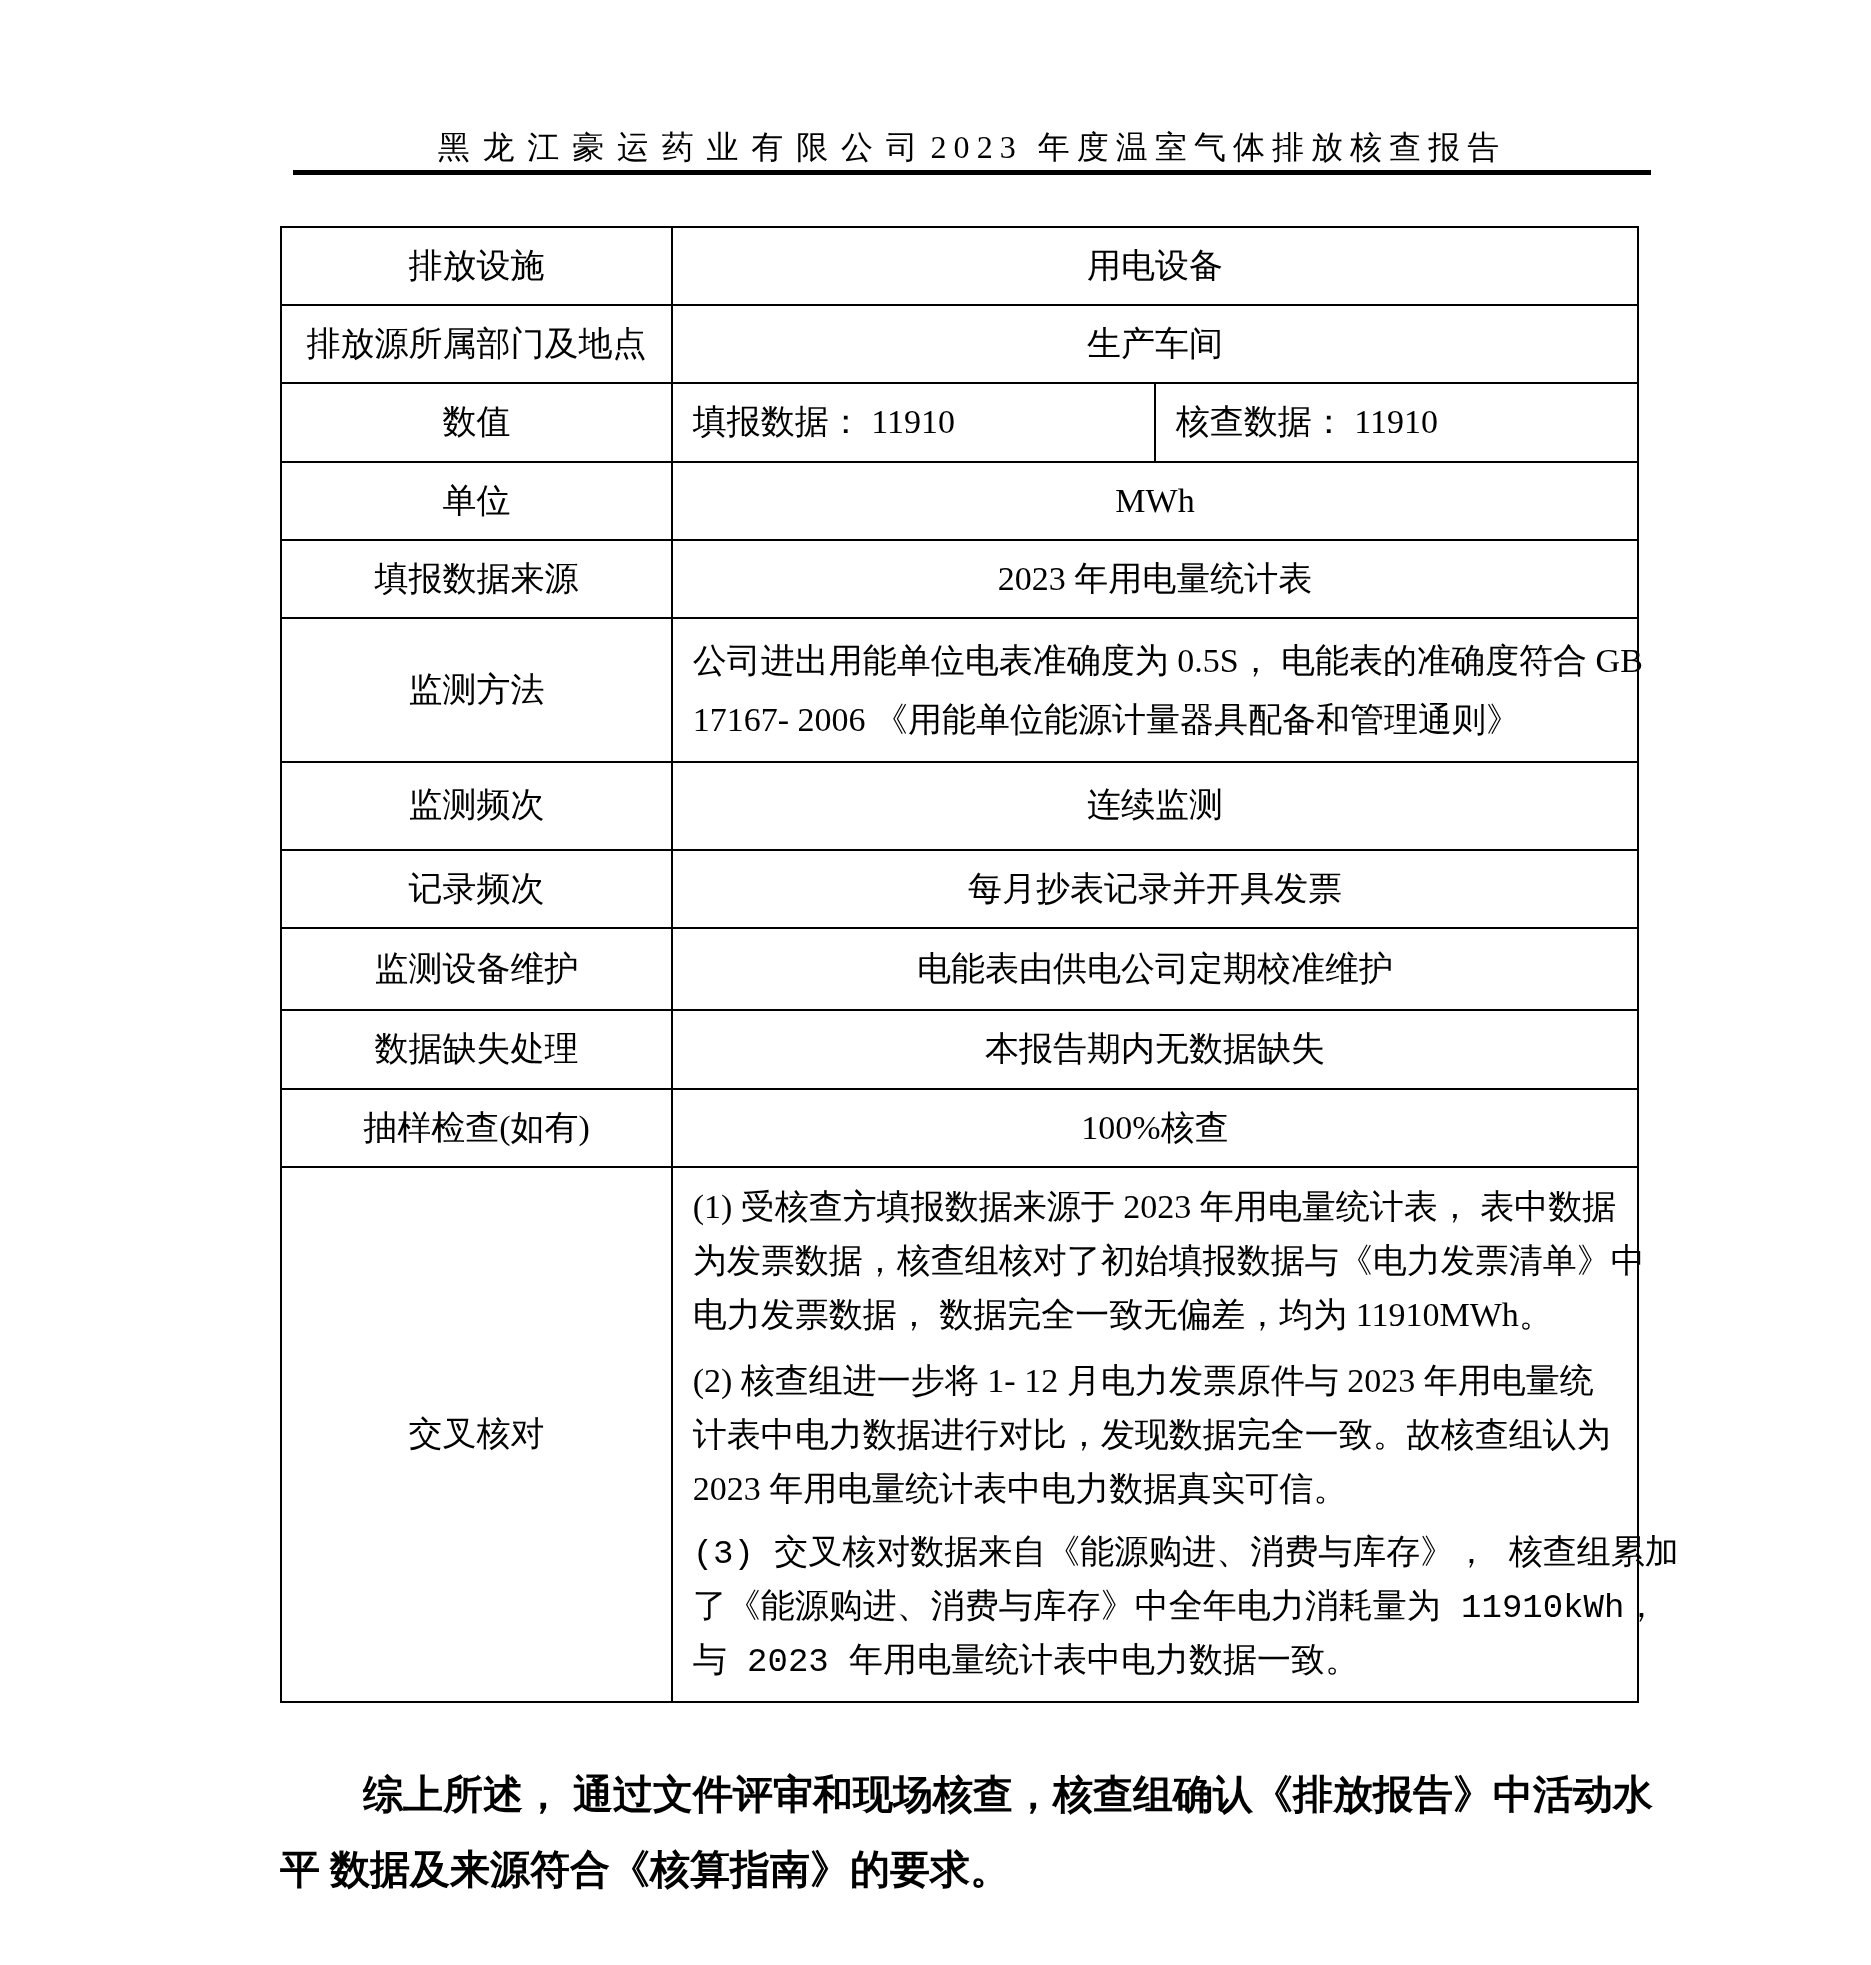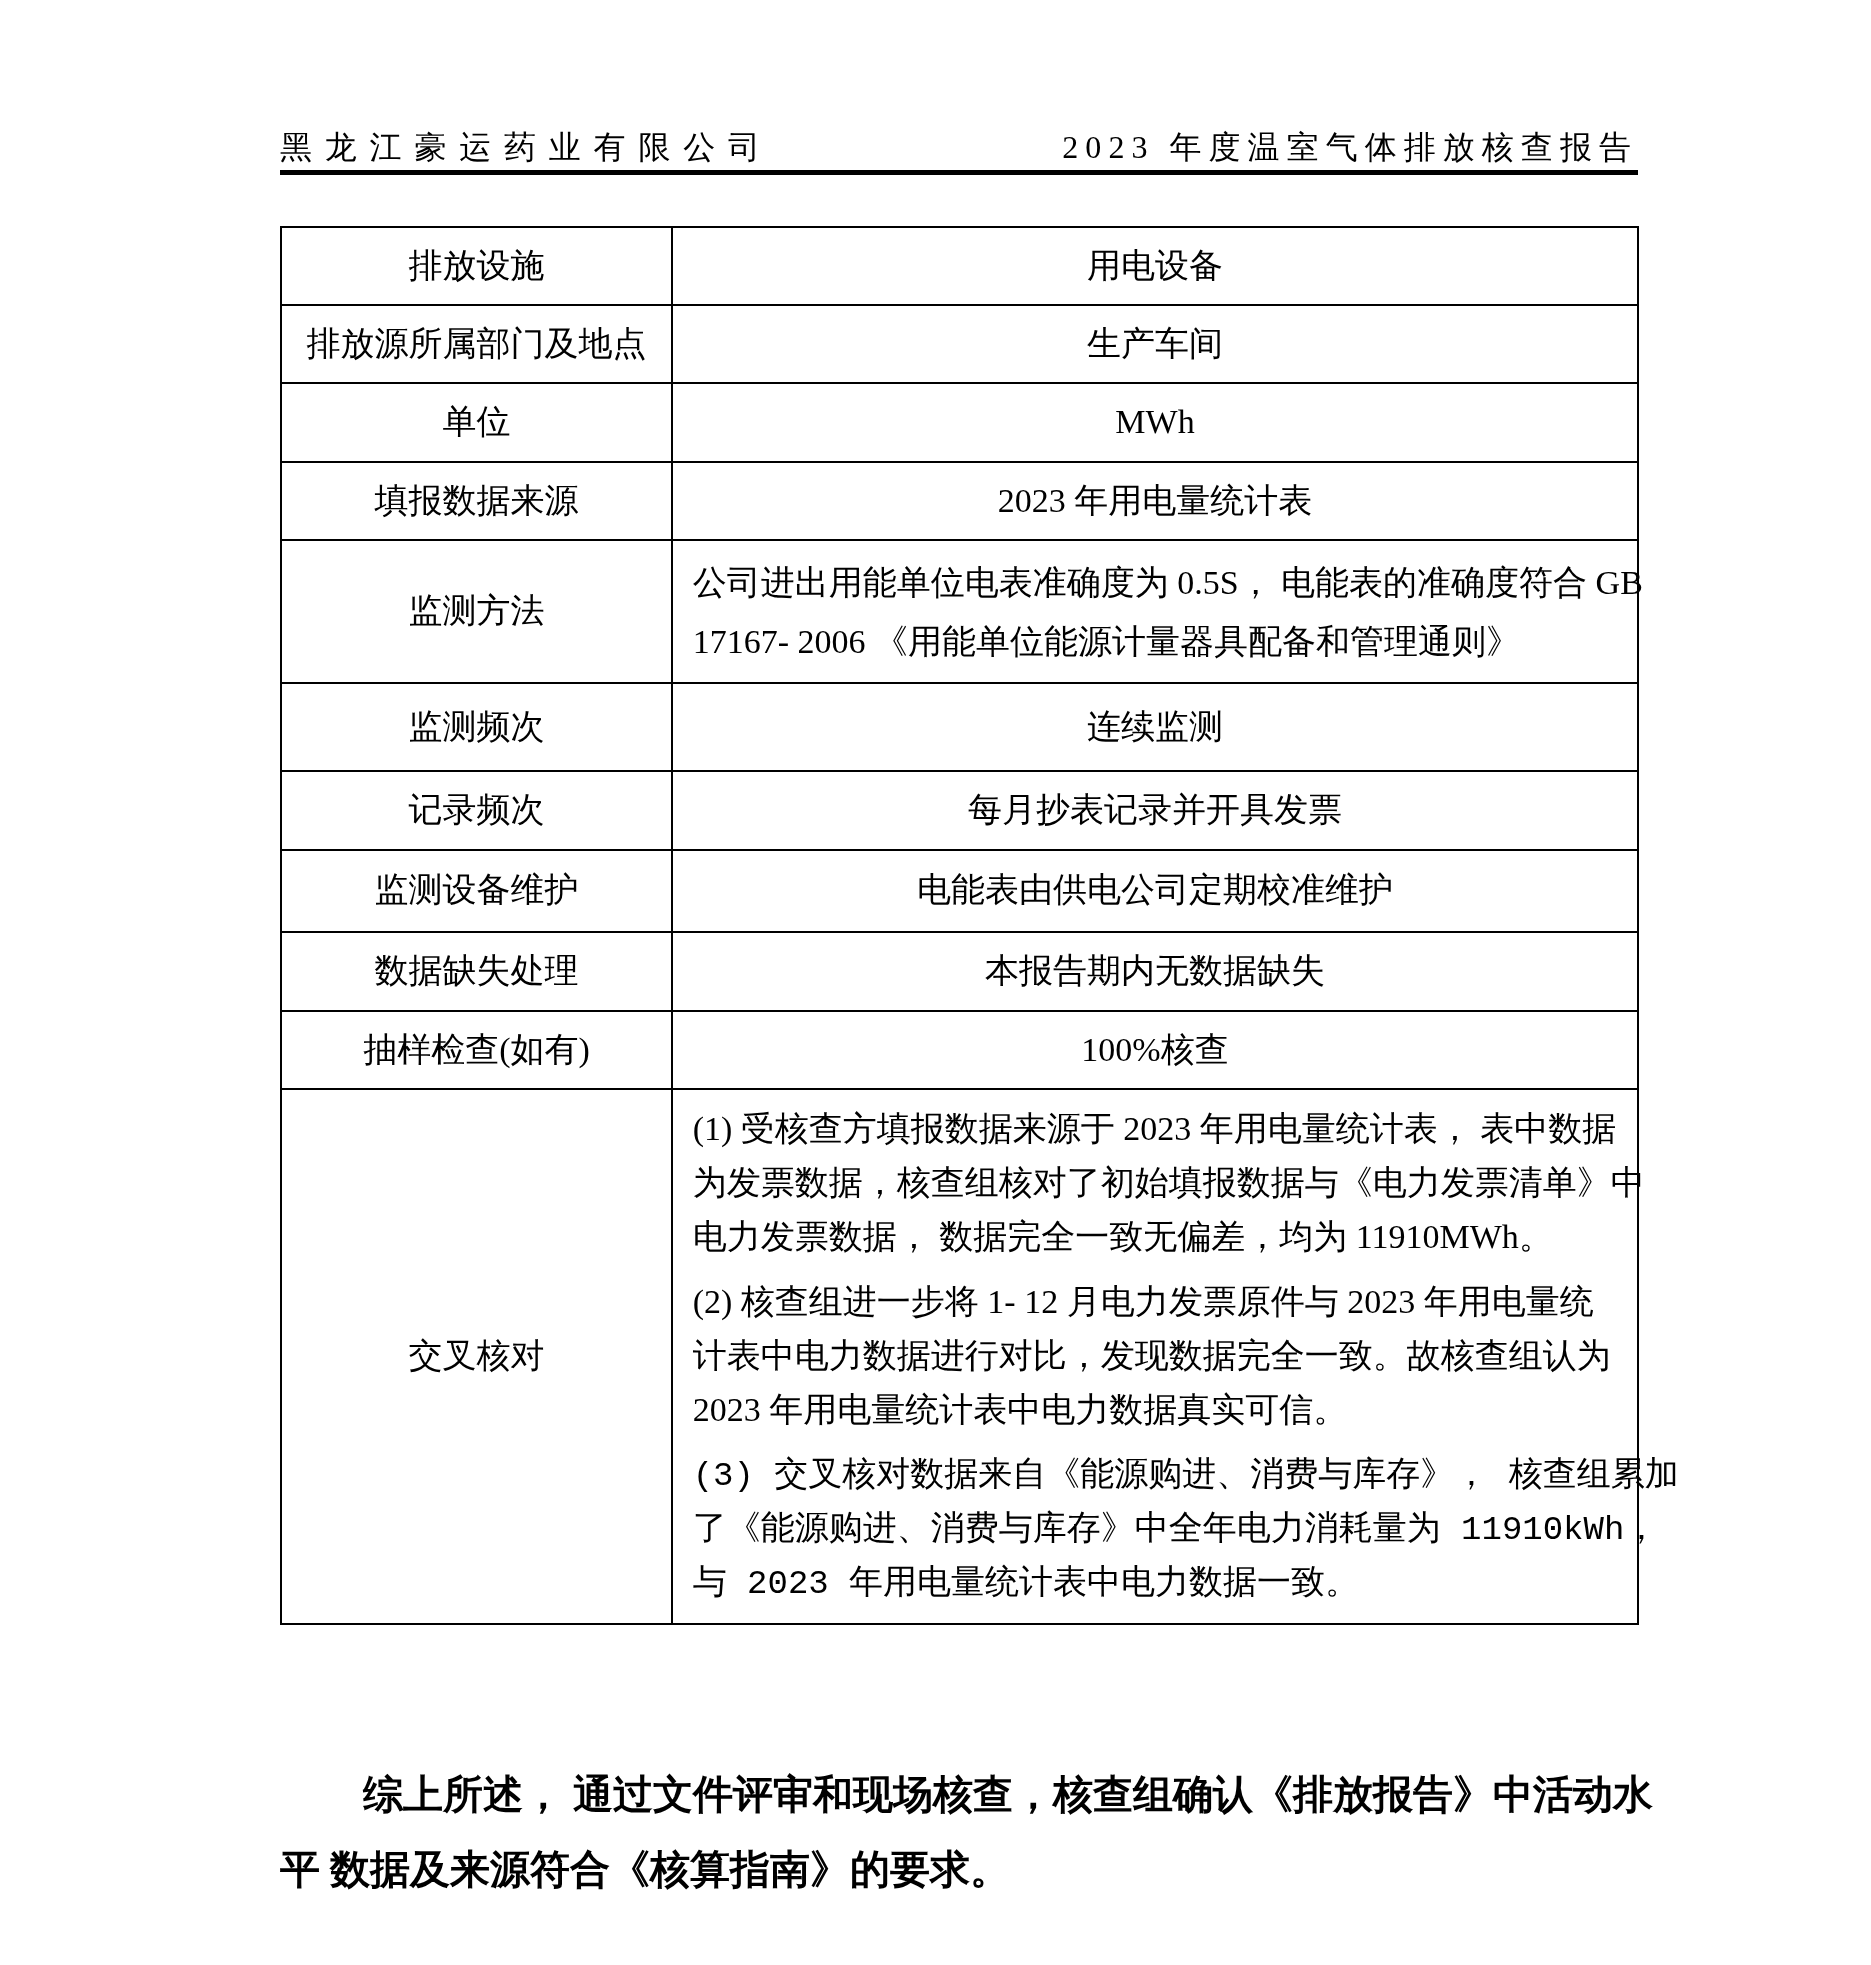--- a/index.html
+++ b/index.html
@@ -1,22 +1,22 @@
 <!DOCTYPE html>
 <html style="font-size:6.3px"><head>
 <meta charset="utf-8">
 <style>
   html,body{margin:0;padding:0;background:#ffffff;}
   body{width:1872px;height:2647px;position:relative;overflow:hidden;
        font-family:"Liberation Serif","DejaVu Serif",serif;color:#000;}
   .page{position:absolute;left:0;top:0;width:1872px;height:2647px;background:#fff;}
 
   
-  .doc-header{position:absolute;left:280px;top:130px;width:1358px;
-              display:flex;justify-content:space-between;align-items:baseline;
+  .doc-header{position:absolute;left:293px;top:130px;width:1358px;
+              display:flex;justify-content:center;align-items:baseline;
               border-bottom:5.1px solid #000;padding-bottom:4.7px;
               font-size:32px;line-height:35px;}
   .hdr-left{letter-spacing:0.40em;white-space:pre;}
   .hdr-right{letter-spacing:0.22em;white-space:pre;}
 
   
   table{border-collapse:collapse;table-layout:fixed;position:absolute;left:280px;background:#fff;}
   .t1{top:226px;width:1358px;}
   td{border:2px solid #000;font-size:34px;vertical-align:middle;padding:16px;line-height:1.3;}
   td.lab{text-align:center;}
@@ -55,20 +55,25 @@
         <col style="width:483px">
       </colgroup>
     <tbody>
       <tr style="height:75px">
         <td class="lab">排放设施</td>
         <td class="val" colspan="2">用电设备</td>
       </tr>
       <tr style="height:73px">
         <td class="lab">排放源所属部门及地点</td>
         <td class="val" colspan="2">生产车间</td>
+      </tr>
+      <tr style="height:72px">
+        <td class="lab">数值</td>
+        <td class="vleft">填报数据： 11910</td>
+        <td class="vleft">核查数据： 11910</td>
       </tr>
       <tr style="height:74px">
         <td class="lab">单位</td>
         <td class="val" colspan="2">MWh</td>
       </tr>
       <tr style="height:74px">
         <td class="lab">填报数据来源</td>
         <td class="val" colspan="2">2023 年用电量统计表</td>
       </tr>
       <tr style="height:129px">

